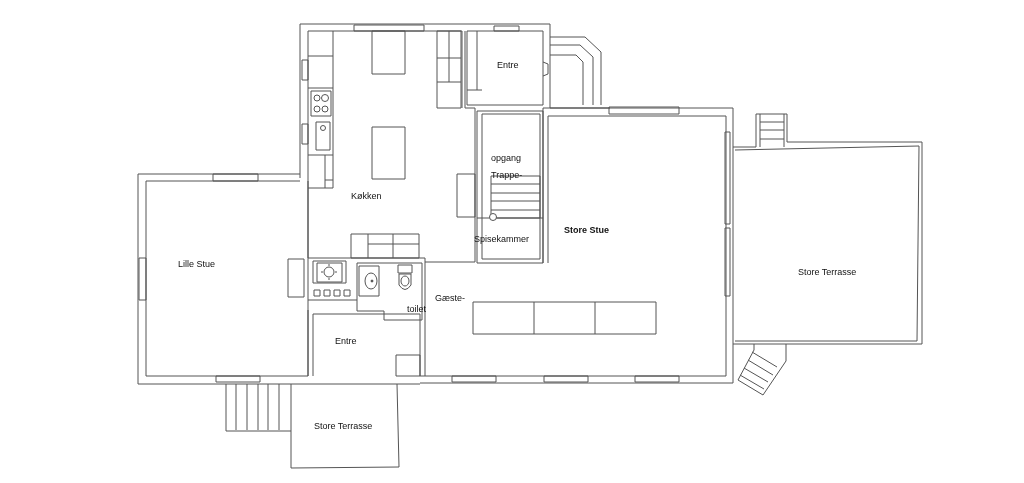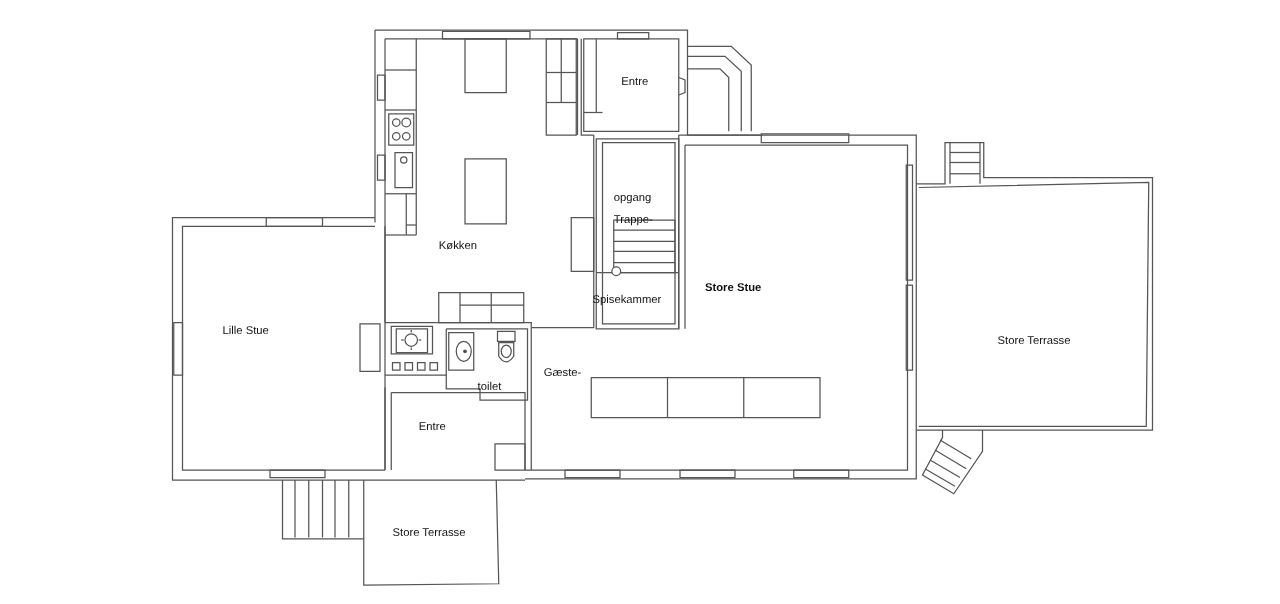--- a/index.html
+++ b/index.html
@@ -192,15 +192,15 @@
 
 <div class="lbl" style="left:351px;top:191px;">Køkken</div>
 <div class="lbl" style="left:497px;top:60px;">Entre</div>
 <div class="lbl" style="left:491px;top:142px;margin-top:28px;">Trappe-</div>
 <div class="lbl" style="left:491px;top:153px;">opgang</div>
 <div class="lbl" style="left:474px;top:234px;">Spisekammer</div>
 <div class="lbl" style="left:564px;top:225px;font-weight:bold;">Store Stue</div>
 <div class="lbl" style="left:798px;top:267px;">Store Terrasse</div>
 <div class="lbl" style="left:178px;top:259px;">Lille Stue</div>
 <div class="lbl" style="left:387px;top:293px;margin-left:48px;">Gæste-</div>
-<div class="lbl" style="left:382px;top:304px;">toilet</div>
+<div class="lbl" style="left:407px;top:304px;">toilet</div>
 <div class="lbl" style="left:335px;top:336px;">Entre</div>
 <div class="lbl" style="left:314px;top:421px;">Store Terrasse</div>
 
 </body></html>

